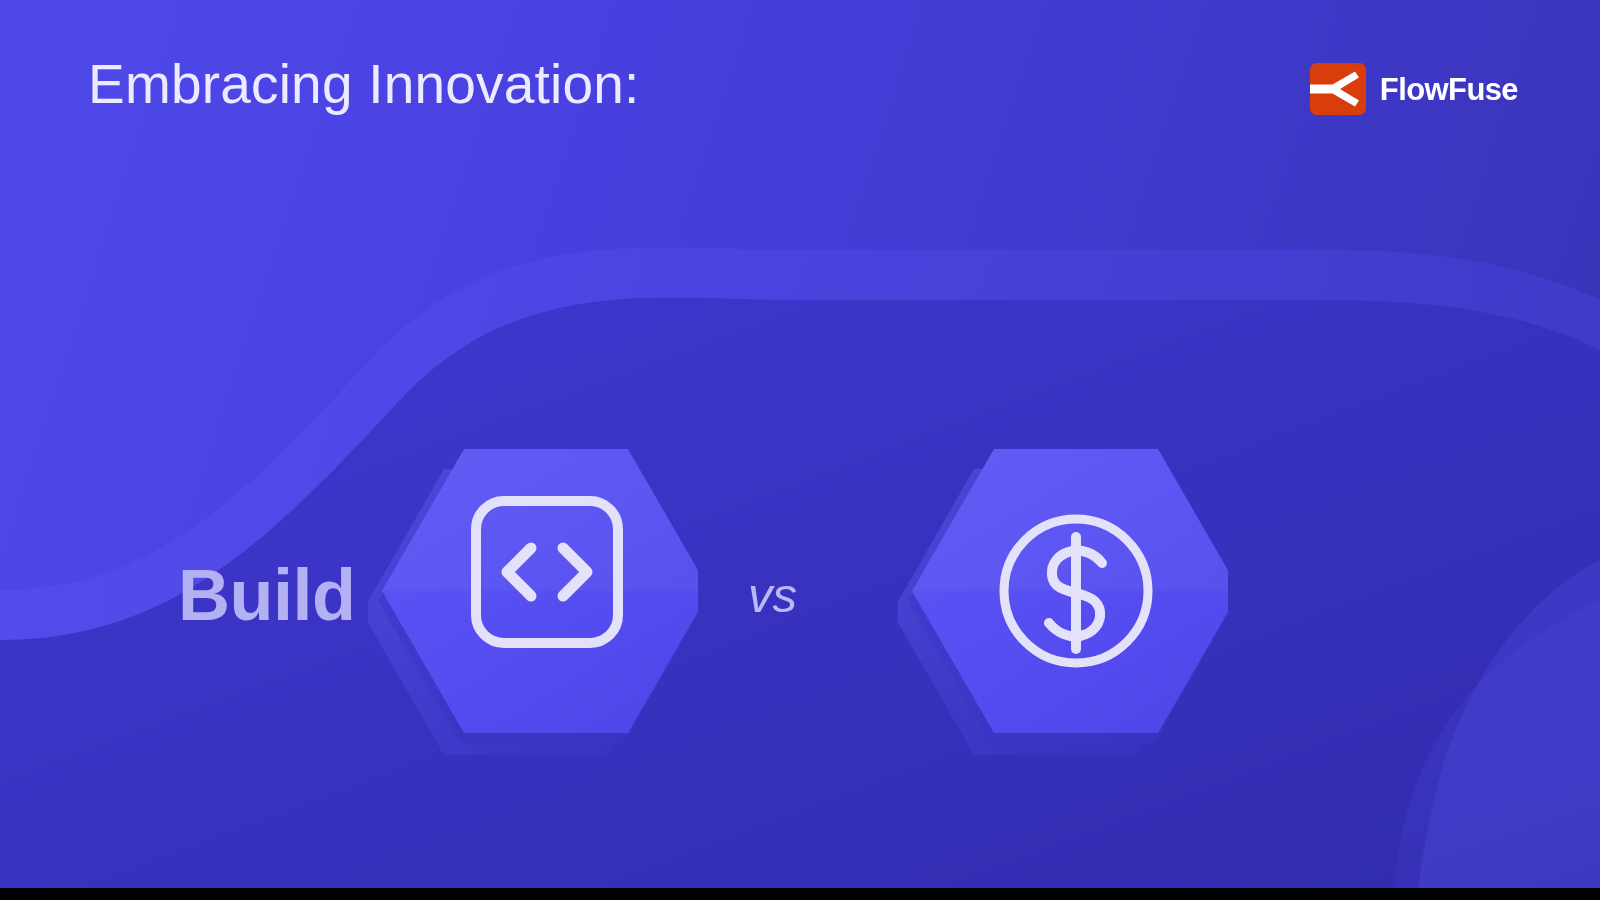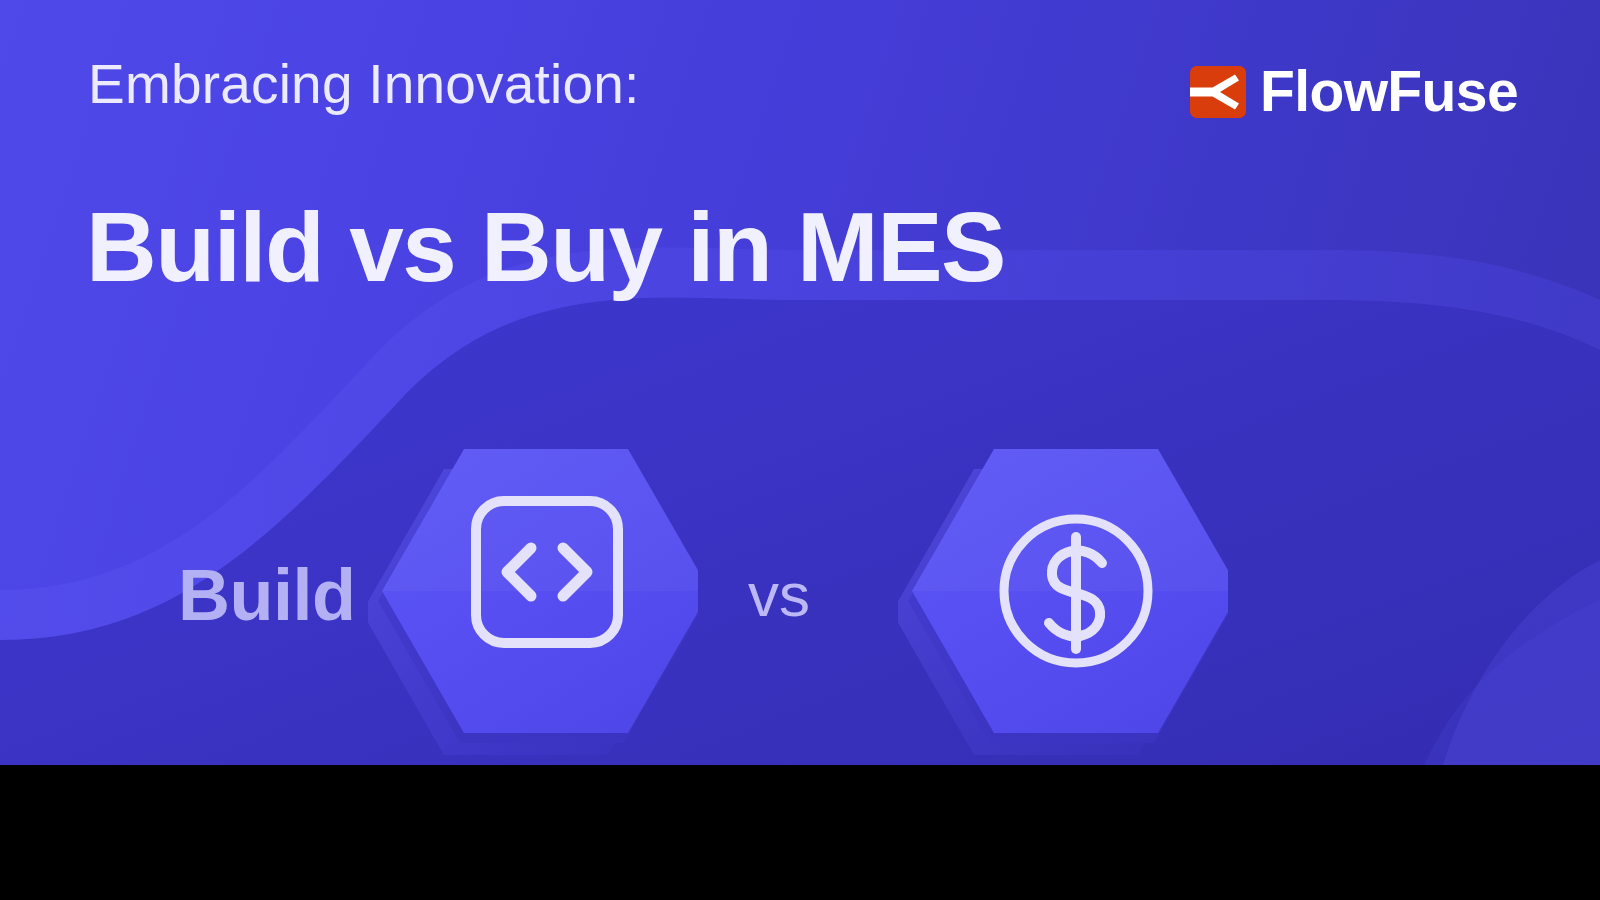--- a/index.html
+++ b/index.html
@@ -4,21 +4,21 @@
 <title>Build vs Buy in MES</title>
 <style>
   html, body {
     margin: 0;
     padding: 0;
     background: #000;
   }
   .stage {
     position: relative;
     width: 1600px;
-    height: 765px;
+    height: 888px;
     overflow: hidden;
     font-family: "Liberation Sans", "DejaVu Sans", sans-serif;
     background: linear-gradient(108deg, #5049ea 0%, #4b43e4 22%, #453dd8 45%, #3e38c8 70%, #3832b4 100%);
   }
 
   
   .bg-waves {
     position: absolute;
     inset: 0;
     width: 1600px;
@@ -68,21 +68,21 @@
   }
   .brand-mark {
     width: 56px;
     height: 52px;
     border-radius: 7px;
     background: #d93d0b;
     display: block;
     flex: 0 0 auto;
   }
   .brand-word {
-    font-size: 57px;
+    font-size: 31px;
     font-weight: 700;
     color: #ffffff;
     letter-spacing: -0.6px;
     line-height: 1;
     white-space: nowrap;
   }
 
   
   .compare {
     position: absolute;
@@ -106,25 +106,26 @@
   .side-label.left  { left: 178px; font-weight: bold; }
   .side-label.right { left: 1268px; }
 
   .vs-label {
     position: absolute;
     top: 0;
     left: 748px;
     height: 400px;
     display: flex;
     align-items: center;
-    font-size: 62px;
+    font-size: 49px;
     font-weight: 400;
     color: #bcb8f6;
     letter-spacing: 0px;
     line-height: 1;
+    font-style: italic;
   }
 
   .hex-wrap {
     position: absolute;
     top: 6px;
     width: 330px;
     height: 390px;
   }
   .hex-wrap.build { left: 368px; }
   .hex-wrap.buy   { left: 898px; }
@@ -185,21 +186,20 @@
              L1600,900 Z" fill="#6059f5" opacity="0.22"></path>
 
     <path d="M1395,900 C 1395,800 1440,700 1530,640 C 1560,620 1585,606 1600,600
              L1600,900 Z" fill="#635cf6" opacity="0.12"></path>
   </svg>
 
   <div class="header">
 
     <div class="eyebrow" data-bind="header.eyebrow">Embracing Innovation:</div>
 
-    <h1 class="headline" data-bind="header.headline">Build vs Buy in MES</h1>
 
     <div class="brand">
       <svg class="brand-mark" viewBox="0 0 56 52" aria-hidden="true">
         <rect x="0" y="0" width="56" height="52" rx="7" fill="#d93d0b"></rect>
 
         <path d="M-1,21.5 H22.5 L45,8.5 L49,14.5 L30,26 L49,37.5 L45,43.5 L22.5,30.5 H-1 Z" fill="#ffffff"></path>
       </svg>
       <div class="brand-word" data-bind="brand.name">FlowFuse</div>
     </div>
   </div>

